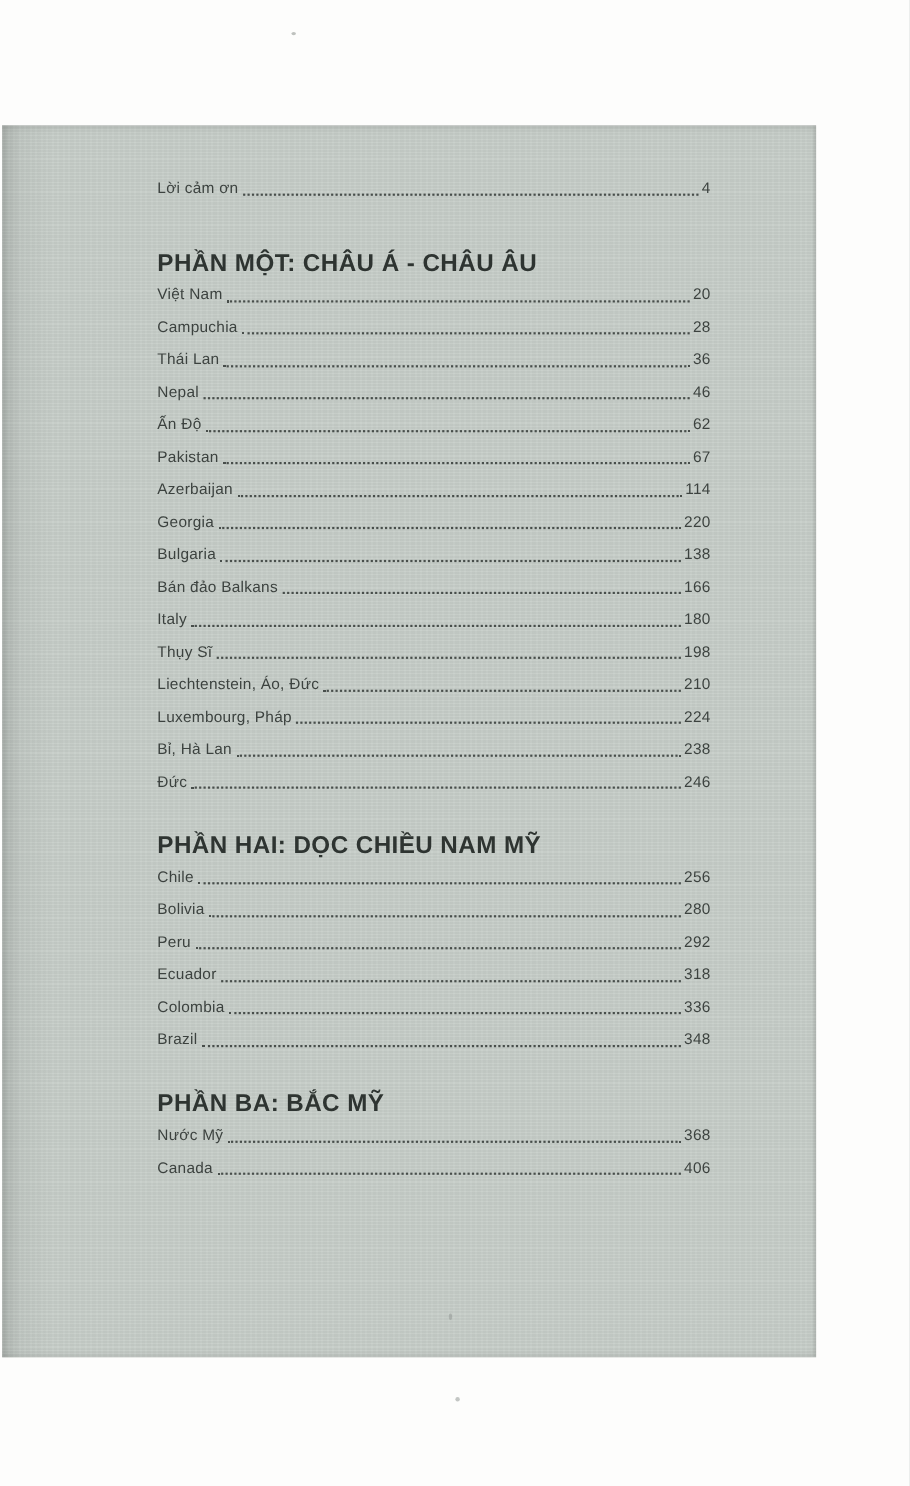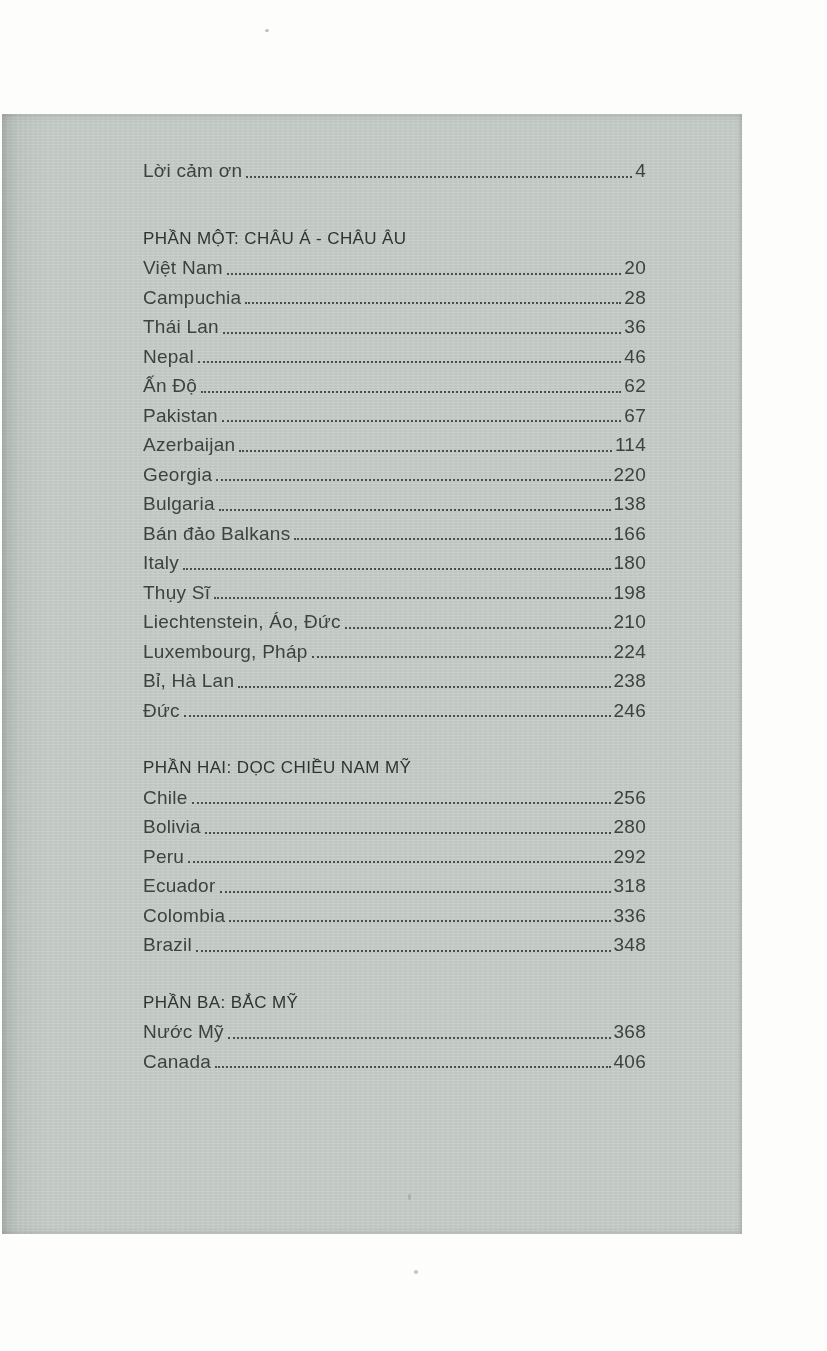--- a/index.html
+++ b/index.html
@@ -33,38 +33,38 @@
     left: 141px;
     top: 42px;
     width: 503px;
     color: #3c423f;
   }
   .toc-row {
     display: flex;
     align-items: baseline;
     height: 29.5px;
     line-height: 29.5px;
-    font-size: 19px;
+    font-size: 14px;
     letter-spacing: 0.25px;
   }
   .toc-row .label { white-space: nowrap; }
   .leader {
     flex: 1;
     align-self: flex-end;
     margin: 0 3px 8px 4px;
     border-bottom: 2.4px dotted #484e4b;
     min-width: 12px;
   }
   .pagenum { white-space: nowrap; }
   .section-title {
     margin: 0;
     height: 29.5px;
     line-height: 29.5px;
-    font-size: 17px;
-    font-weight: normal;
+    font-size: 22px;
+    font-weight: bold;
     letter-spacing: 0.4px;
     color: #2e3431;
   }
   .toc-section { margin-top: 28px; }
   .toc-section.first { margin-top: 38px; }
   .speck {
     position: absolute;
     border-radius: 50%;
     background: #8a8f8b;
   }

